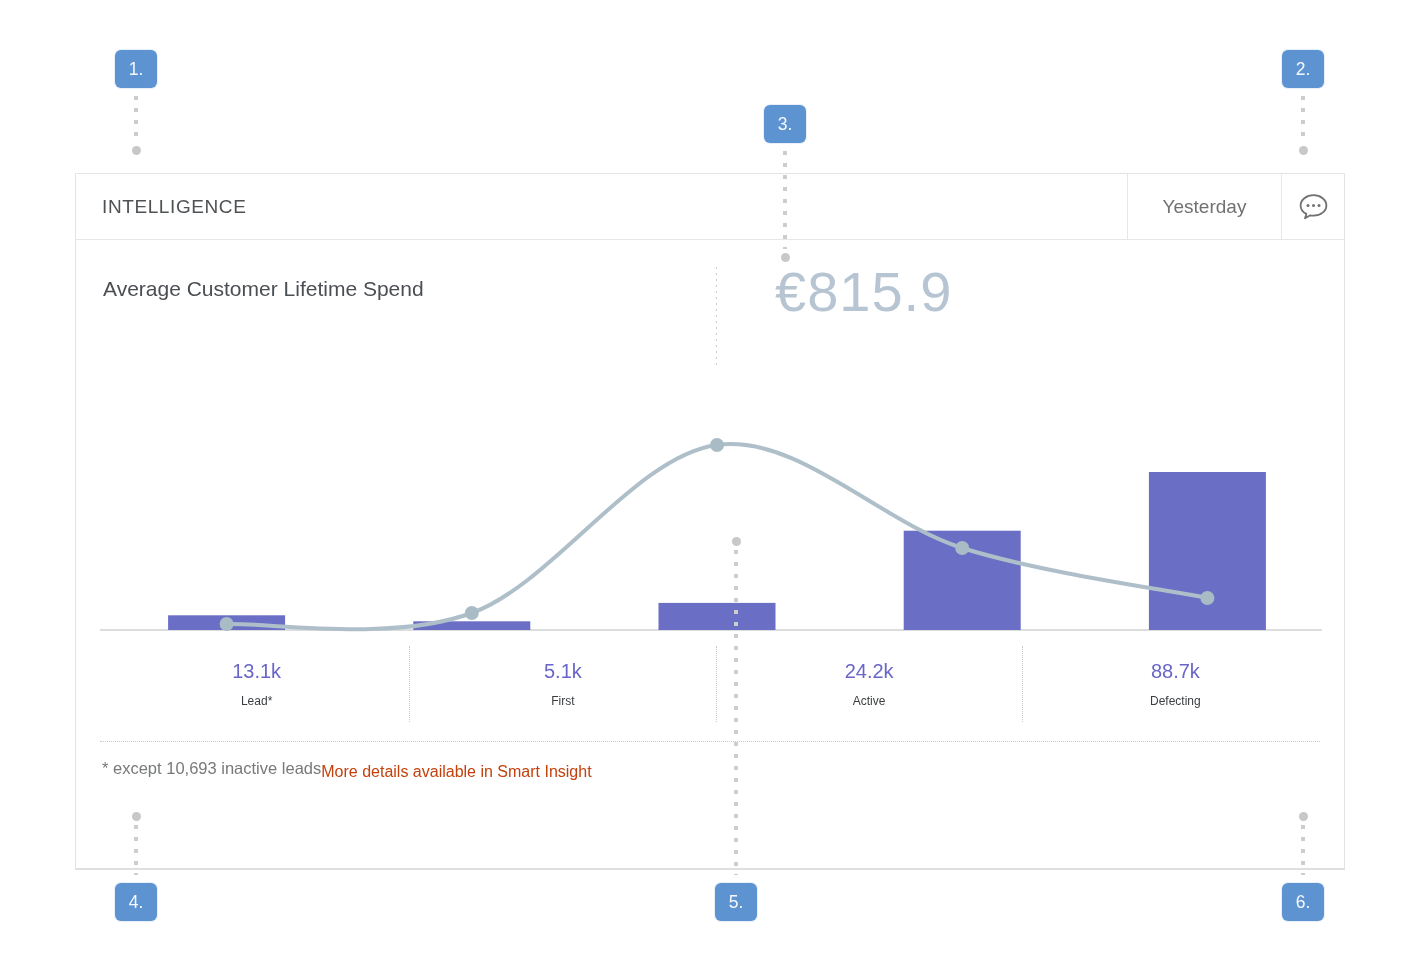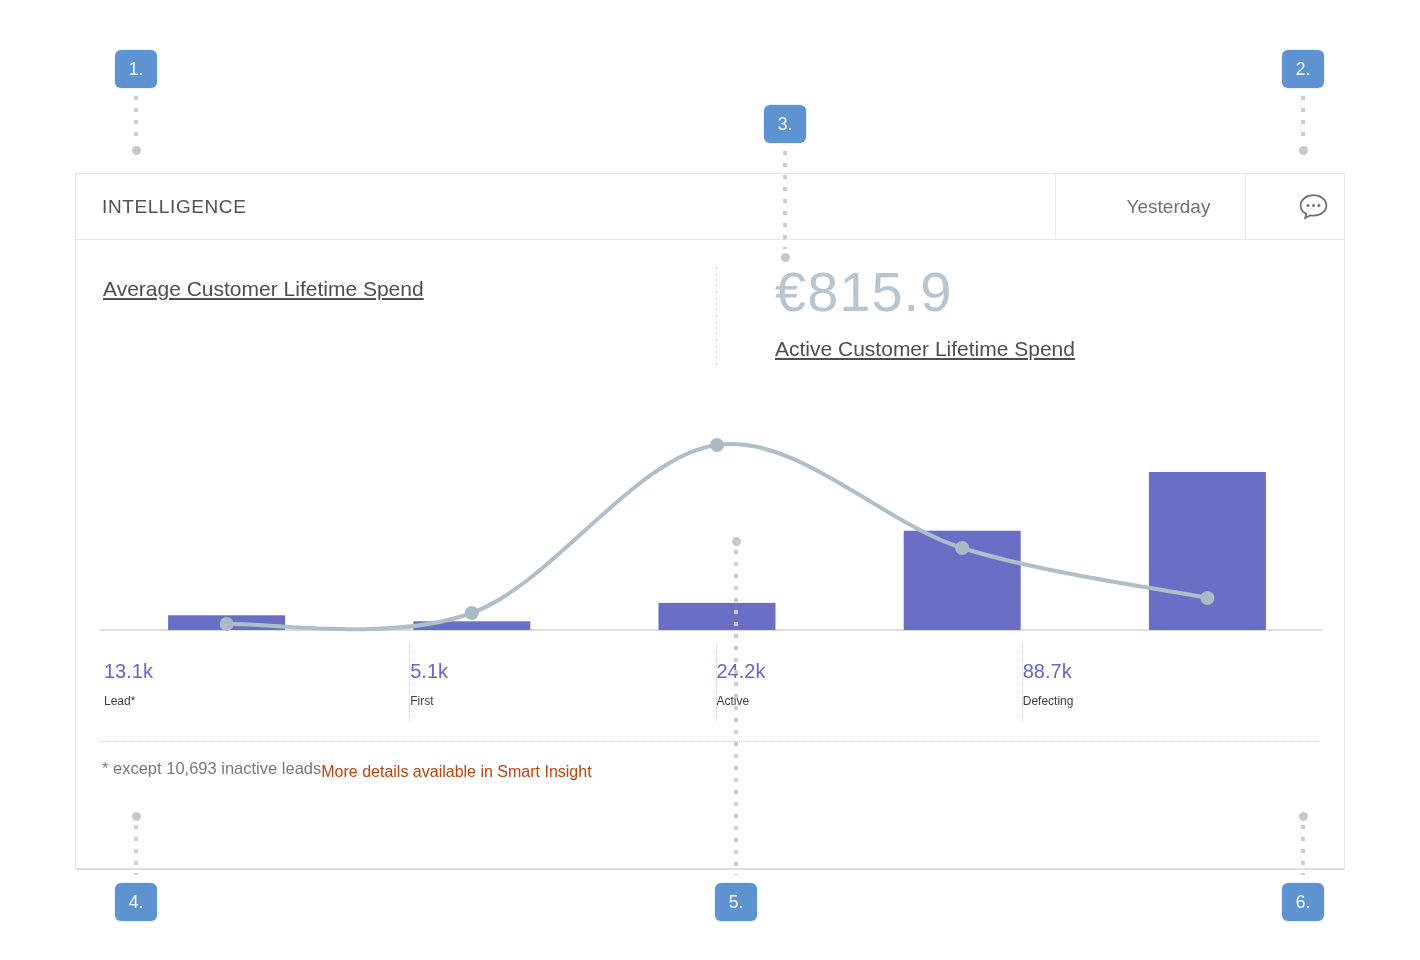--- a/index.html
+++ b/index.html
@@ -16,42 +16,42 @@
   .card-header{
     position:absolute;left:0;top:0;right:0;height:65px;
     border-bottom:1px solid #e6e7e8;display:flex;align-items:stretch;
   }
   .title{
     align-self:center;padding-left:26px;font-size:19px;letter-spacing:.6px;color:#4f5255;
   }
   .header-spacer{flex:1;}
   .header-cell{
     display:flex;align-items:center;justify-content:center;
-    border-left:1px solid #e6e7e8;cursor:pointer;padding-left:36px;
+    border-left:1px solid #e6e7e8;cursor:pointer;
   }
   .header-cell.period{width:153px;font-size:19px;color:#6f7173;}
   .header-cell.comment{width:62px;}
   
   .stat{position:absolute;top:88px;}
   .stat1{left:27px;}
   .stat2{left:699px;}
   .stat-value{font-size:56px;font-weight:300;color:#b7c5d3;line-height:60px;letter-spacing:1px;}
-  .stat-label{margin-top:15px;font-size:21px;color:#4b4f53;text-decoration:underline;}
+  .stat-label{margin-top:15px;font-size:21px;color:#4b4f53;}
   .stat-divider{
     position:absolute;left:640px;top:93px;height:100px;width:1px;
     background:repeating-linear-gradient(to bottom,#cbcbcb 0 2px,transparent 2px 6px);
   }
   
   .chart{position:absolute;left:0;top:240px;width:1270px;height:220px;display:block;}
   
   .cat-row{
     position:absolute;left:28px;right:16px;top:472px;height:76px;display:flex;
   }
   .cat{
-    flex:1;display:flex;flex-direction:column;justify-content:center;
+    flex:1;display:flex;flex-direction:column;align-items:center;justify-content:center;
   }
   .cat + .cat{border-left:1px dotted #c9cbcc;}
   .cat-value{font-size:20px;color:#6966c8;margin-bottom:11px;}
   .cat-name{font-size:12px;color:#3b3e41;}
   
   .foot-divider{
     position:absolute;left:24px;right:24px;top:567px;height:0;
     border-top:1px dotted #c9cbcc;
   }
   .card-footer{
@@ -107,21 +107,20 @@
     </header>
 
     <div class="stat stat1">
       <div class="stat-label">Average Customer Lifetime Spend</div>
     </div>
 
     <div class="stat-divider"></div>
 
     <div class="stat stat2">
       <div class="stat-value">€815.9</div>
-      <div class="stat-label">Active Customer Lifetime Spend</div>
     </div>
 
     <svg id="chart" class="chart" viewBox="0 0 1270 220">
         <line x1="24" y1="216" x2="1246" y2="216" stroke="#dbddde" stroke-width="2"></line>
         <rect x="92.1" y="201.3" width="117" height="14.7" fill="#6b6ec5"></rect>
         <rect x="337.3" y="207.3" width="117" height="8.7" fill="#6b6ec5"></rect>
         <rect x="582.5" y="188.9" width="117" height="27.1" fill="#6b6ec5"></rect>
         <rect x="827.7" y="116.7" width="117" height="99.3" fill="#6b6ec5"></rect>
         <rect x="1072.9" y="58.0" width="117" height="158.0" fill="#6b6ec5"></rect>
         <path d="M 150.6 210.0 C 191.5 208.2, 314.1 228.8, 395.8 199.0 C 477.5 169.2, 559.3 41.8, 641.0 31.0 C 722.7 20.2, 804.5 108.5, 886.2 134.0 C 967.9 159.5, 1090.5 175.7, 1131.4 184.0" fill="none" stroke="#aebfca" stroke-width="4" stroke-linecap="round"></path>

